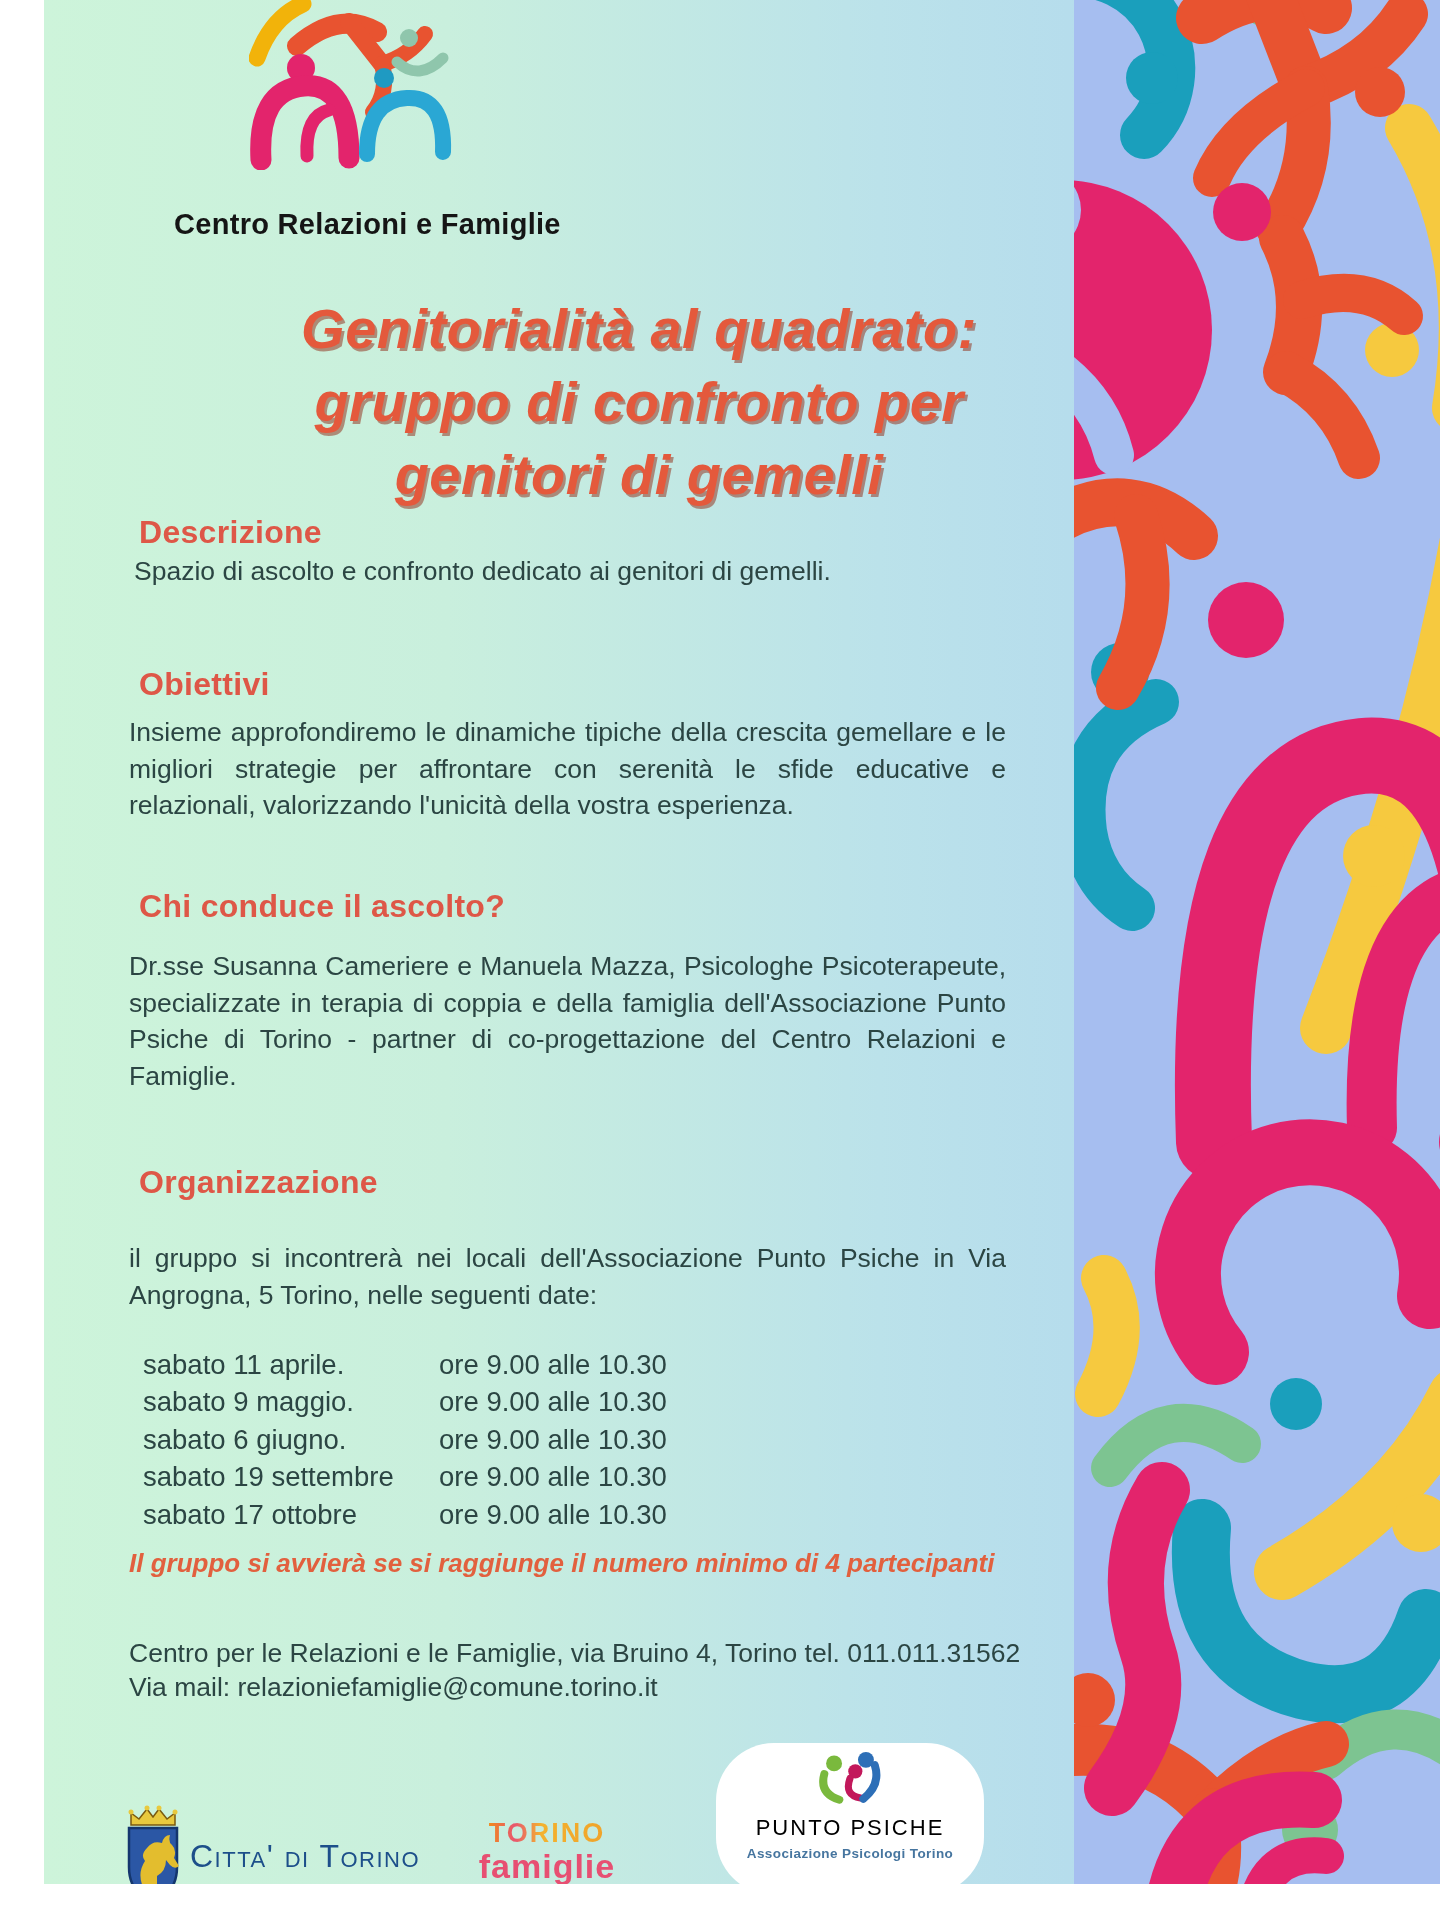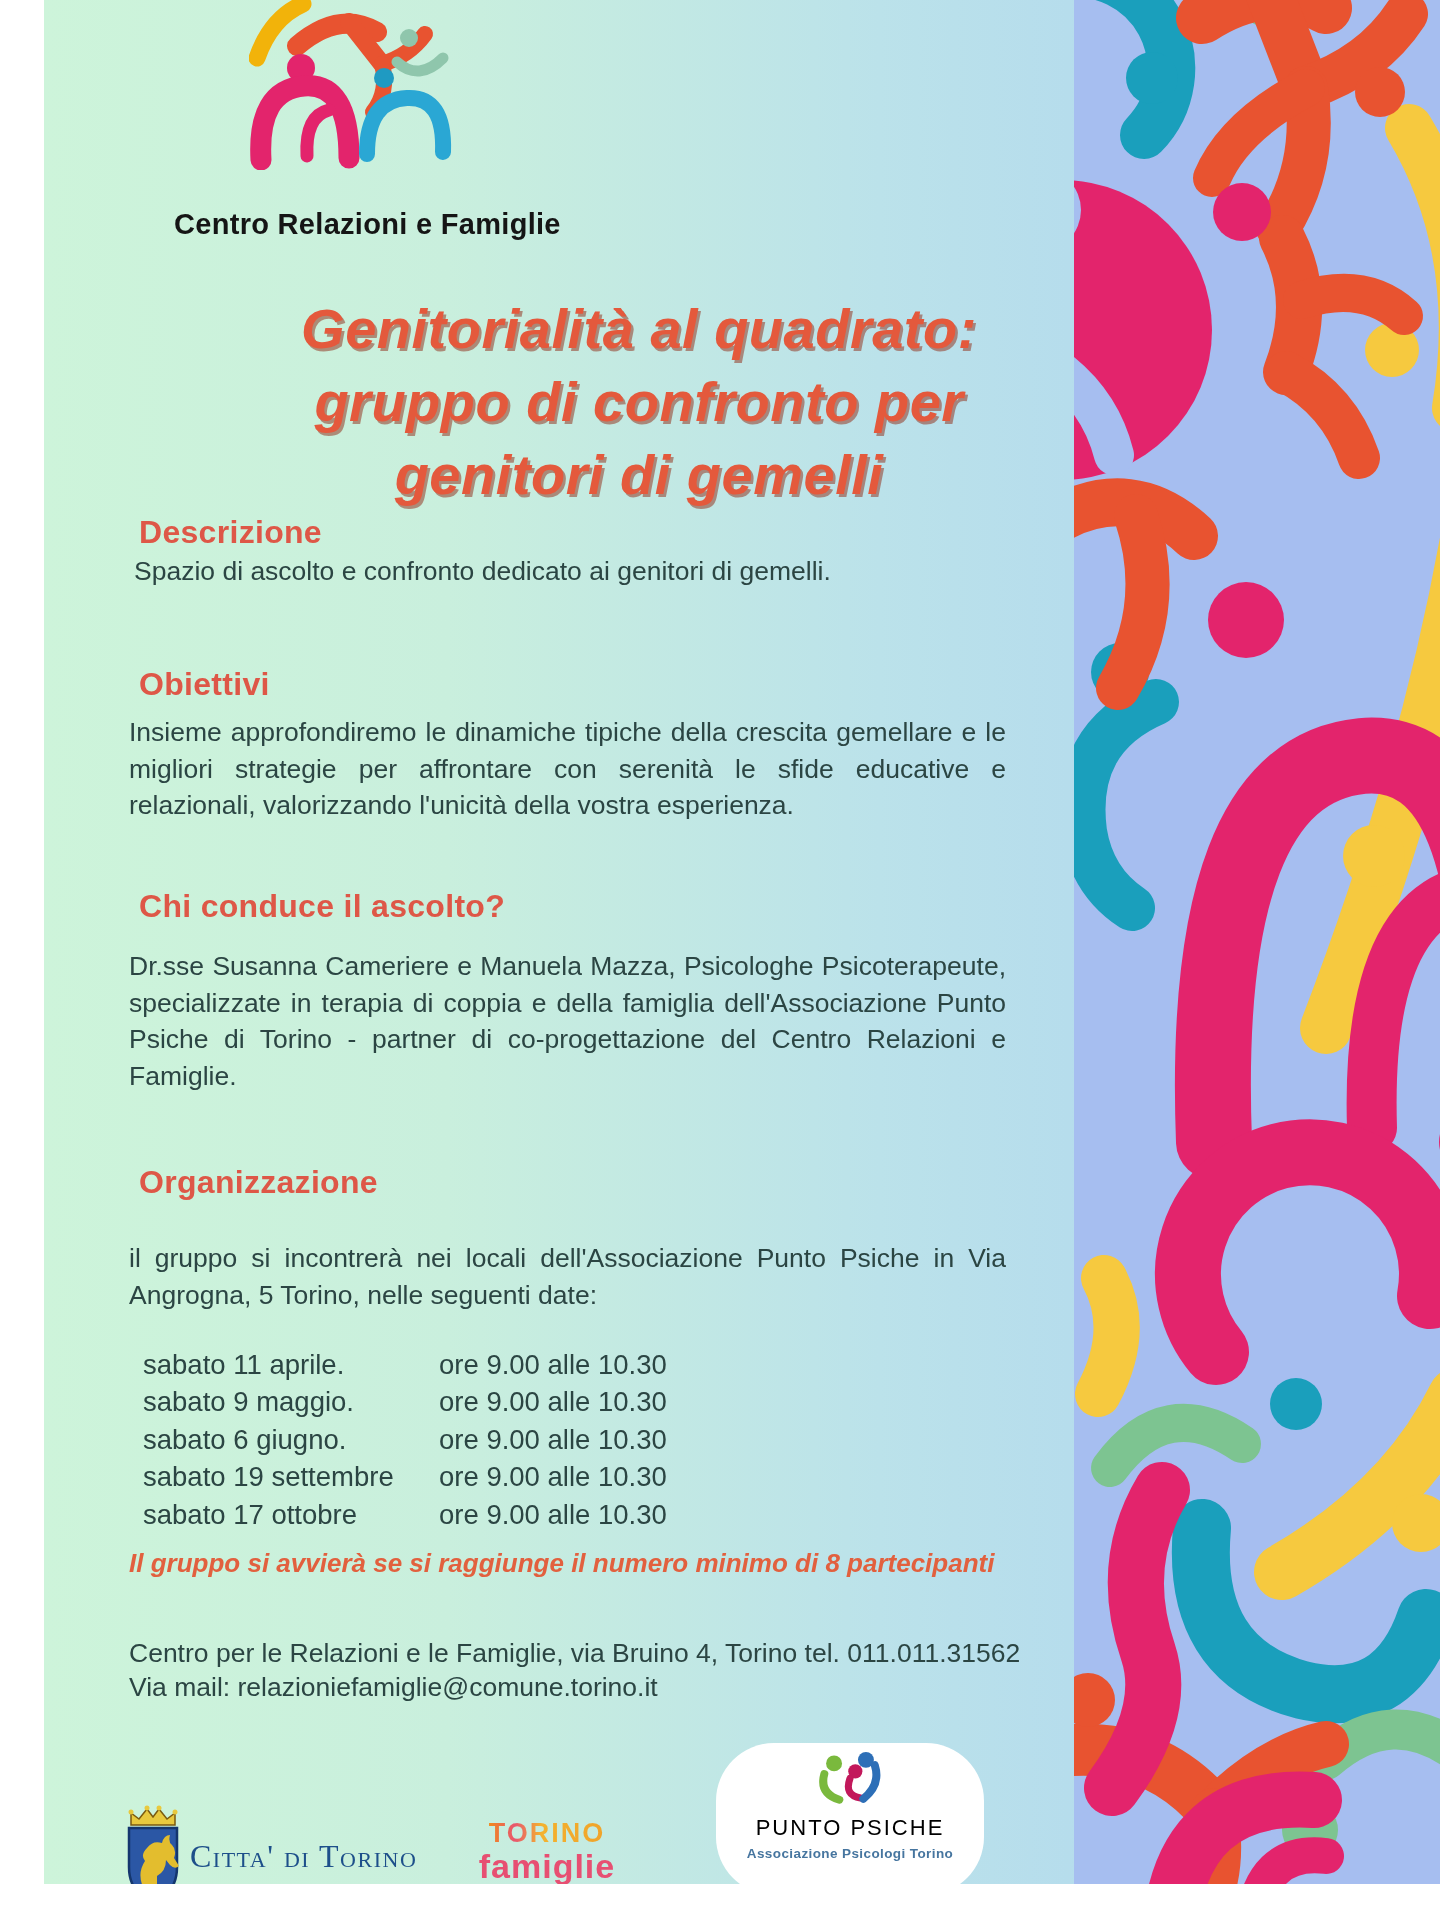--- a/index.html
+++ b/index.html
@@ -23,21 +23,21 @@
   .p-descrizione{left:90px;top:556px;}
   .p-obiettivi{left:85px;top:714px;line-height:36.5px;text-align:justify;}
   .p-chi{left:85px;top:948px;line-height:36.5px;text-align:justify;}
   .p-org{left:85px;top:1240px;line-height:36.5px;text-align:justify;}
   .dates{position:absolute;left:99px;top:1346px;font-size:27.5px;color:#2b4543;}
   .date-row{display:flex;height:37.5px;align-items:center;}
   .date-row .d{width:296px;}
   .note{position:absolute;left:85px;top:1548px;margin:0;font-size:26px;font-weight:bold;font-style:italic;color:#e2603e;}
   .info{position:absolute;left:85px;top:1636px;font-size:26.5px;color:#2b4543;line-height:34px;}
   .shield{position:absolute;left:78px;top:1803px;}
-  .citta-label{position:absolute;left:146px;top:1838px;font-family:Liberation Serif, serif;
+  .citta-label{position:absolute;left:146px;top:1838px;font-family:Liberation Sans, sans-serif;
                font-variant:small-caps;font-size:32px;color:#1d4f8a;letter-spacing:1.5px;}
   .tf{position:absolute;left:418px;top:1820px;width:170px;text-align:center;line-height:1;}
   .tf-1{display:inline-block;font-size:27px;font-weight:bold;letter-spacing:2px;
         background:linear-gradient(90deg,#f08a1d 0%,#e8566f 22%,#f3b22f 45%,#f0a32a 100%);
         -webkit-background-clip:text;background-clip:text;color:transparent;}
   .tf-2{display:block;font-size:34px;font-weight:bold;color:#e74f72;margin-top:2px;letter-spacing:1px;}
   .pp-card{position:absolute;left:672px;top:1743px;width:268px;height:152px;background:#ffffff;
            border-radius:58px;display:flex;flex-direction:column;align-items:center;}
   .pp-name{font-size:22px;color:#000000;letter-spacing:2px;margin-top:2px;}
   .pp-sub{font-size:13.5px;font-weight:bold;color:#46759f;margin-top:5px;letter-spacing:.4px;}
@@ -102,21 +102,21 @@
       <div class="date-row">
         <span class="d">sabato 19 settembre</span>
         <span class="t">ore 9.00 alle 10.30</span>
       </div>
       <div class="date-row">
         <span class="d">sabato 17 ottobre</span>
         <span class="t">ore 9.00 alle 10.30</span>
       </div>
     </div>
 
-    <p class="note">Il gruppo si avvierà se si raggiunge il numero minimo di 8 partecipanti</p>
+    <p class="note">Il gruppo si avvierà se si raggiunge il numero minimo di 4 partecipanti</p>
 
     <div class="info">
       <div>Centro per le Relazioni e le Famiglie, via Bruino 4, Torino tel. 011.011.31562</div>
       <div>Via mail: relazioniefamiglie@comune.torino.it</div>
     </div>
 
     <svg class="shield" width="62" height="104" viewBox="0 0 62 104">
       <path d="M 9 22 L 9 10 L 17 16 L 25 6 L 31 14 L 37 6 L 45 16 L 53 10 L 53 22 Z" fill="#E8C93E" stroke="#7A5A10" stroke-width="1.5"></path>
       <circle cx="9" cy="9" r="2.5" fill="#E8C93E"></circle>
         <circle cx="25" cy="5" r="2.5" fill="#E8C93E"></circle>

